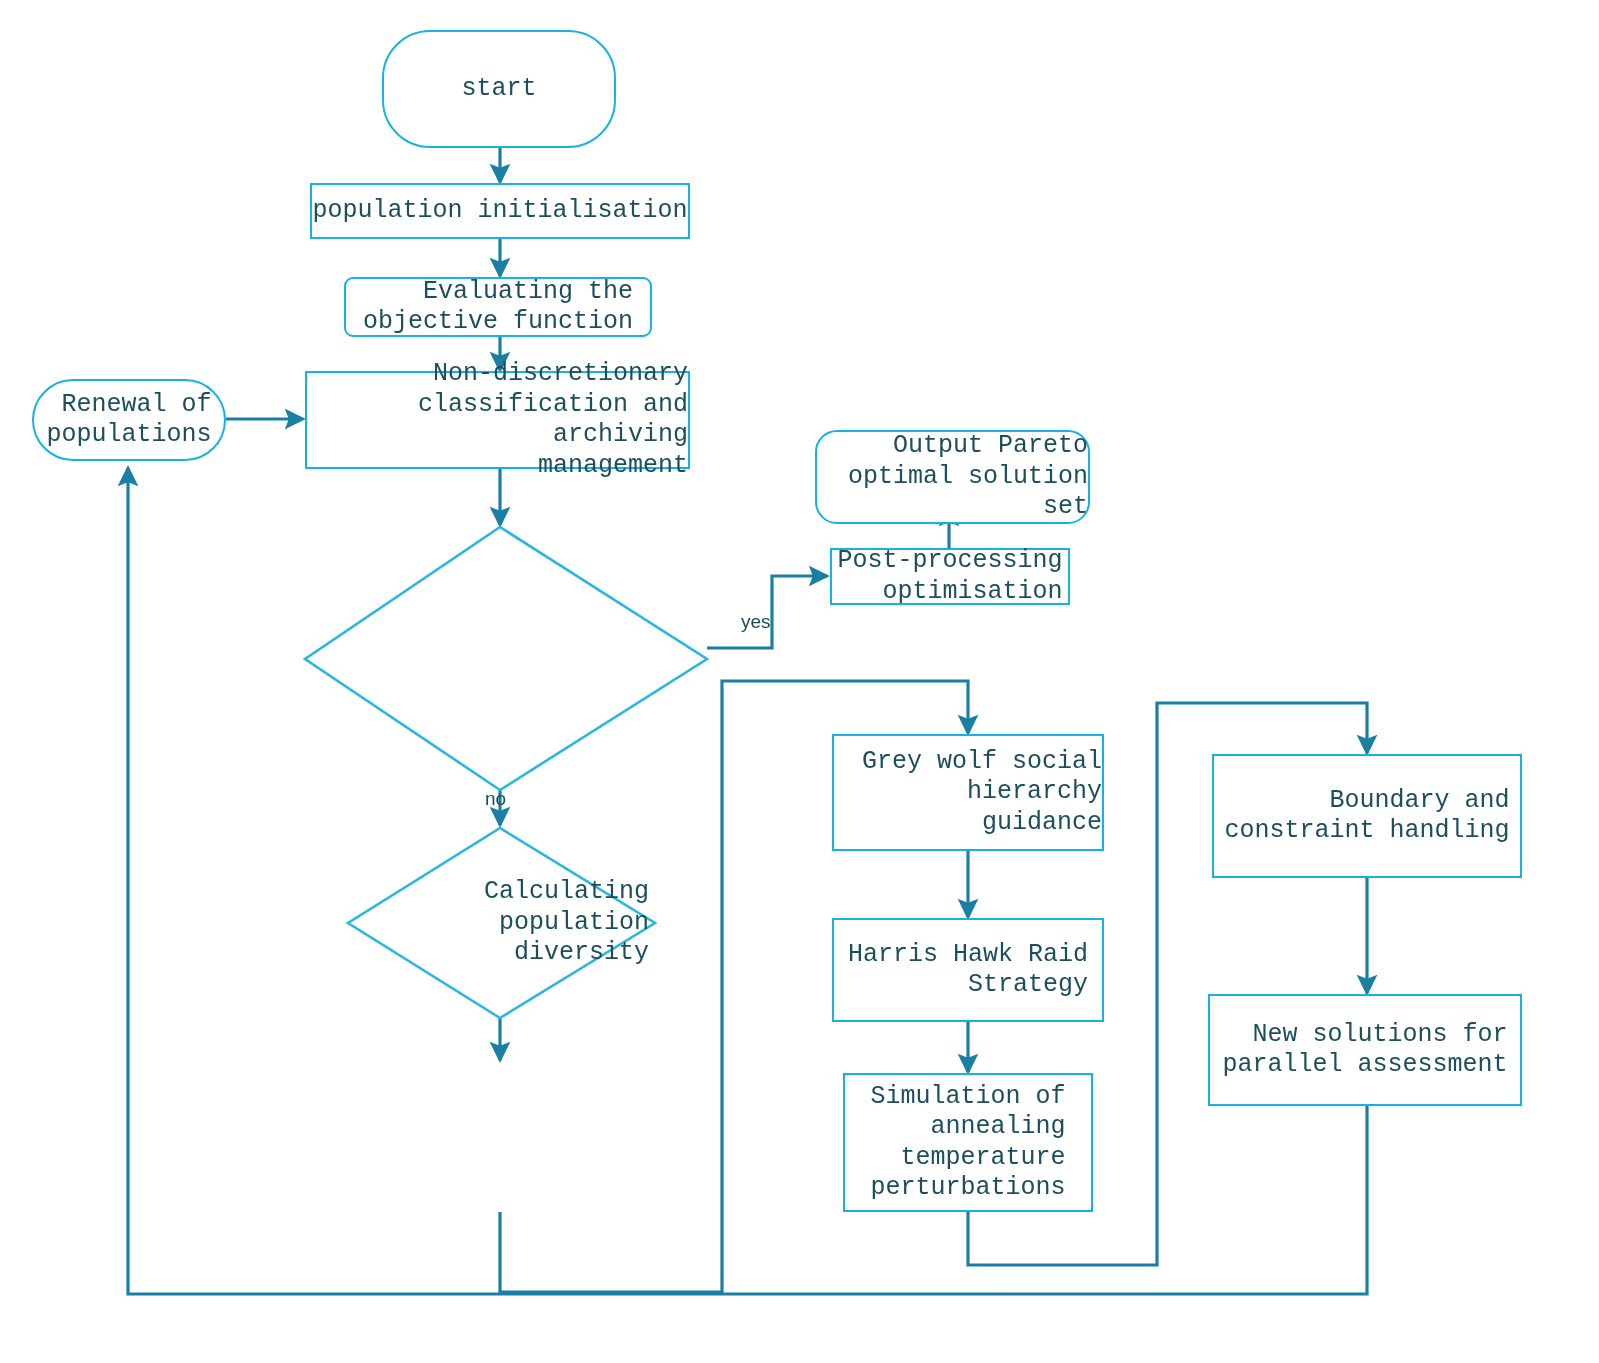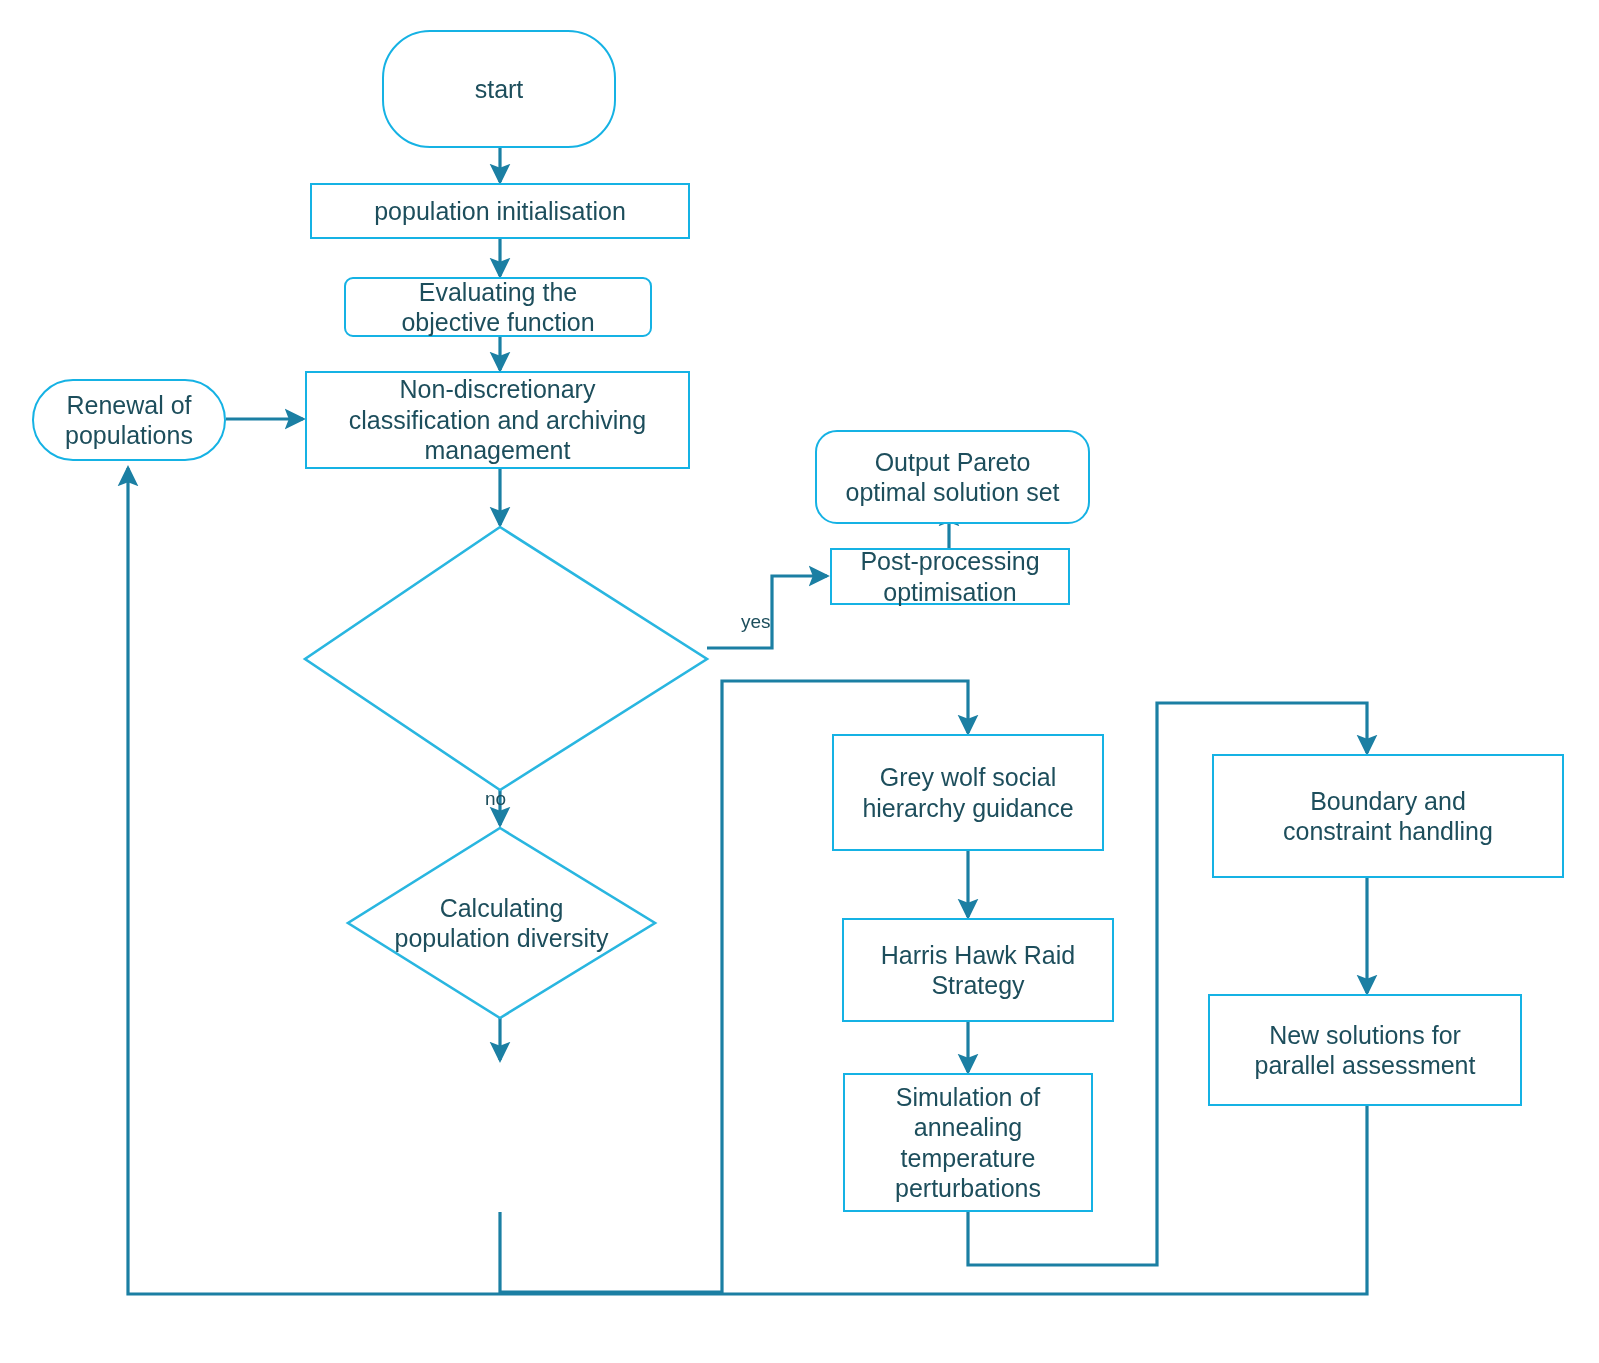--- a/index.html
+++ b/index.html
@@ -22,26 +22,27 @@
     width: 1599px;
     height: 1363px;
     pointer-events: none;
   }
   .node {
     position: absolute;
     box-sizing: border-box;
     display: flex;
     align-items: center;
     justify-content: center;
-    text-align: center;
+    text-align: right;
     color: #1d4e5c;
     font-size: 25px;
     line-height: 1.22;
     background: #ffffff;
     z-index: 3;
+    font-family: Liberation Mono, monospace;
   }
   .node.rect {
     border: 2.5px solid #15b2e4;
   }
   .node.round {
     border: 2.5px solid #15b2e4;
     border-radius: 48px;
   }
   .node.diamond {
     border: none;
@@ -152,33 +153,33 @@
     <span class="dtext" style="white-space:pre-line;">Calculating
 population diversity</span>
   </div>
 
 
   <div class="node rect" style="left:832px; top:734px; width:272px; height:117px;">
     <span style="white-space:pre-line;">Grey wolf social
 hierarchy guidance</span>
   </div>
 
-  <div class="node rect" style="left:832px; top:918px; width:272px; height:104px;margin-left:10px;">
+  <div class="node rect" style="left:832px; top:918px; width:272px; height:104px;">
     <span style="white-space:pre-line;">Harris Hawk Raid
 Strategy</span>
   </div>
 
   <div class="node rect" style="left:843px; top:1073px; width:250px; height:139px;">
     <span style="white-space:pre-line;">Simulation of
 annealing
 temperature
 perturbations</span>
   </div>
 
-  <div class="node rect" style="left:1212px; top:754px; width:352px; height:124px;">
+  <div class="node rect" style="left:1212px; top:754px; width:310px; height:124px;">
     <span style="white-space:pre-line;">Boundary and
 constraint handling</span>
   </div>
 
   <div class="node rect" style="left:1208px; top:994px; width:314px; height:112px;">
     <span style="white-space:pre-line;">New solutions for
 parallel assessment</span>
   </div>
 
   <div class="edge-label" style="left:741px; top:612px;">yes</div>

